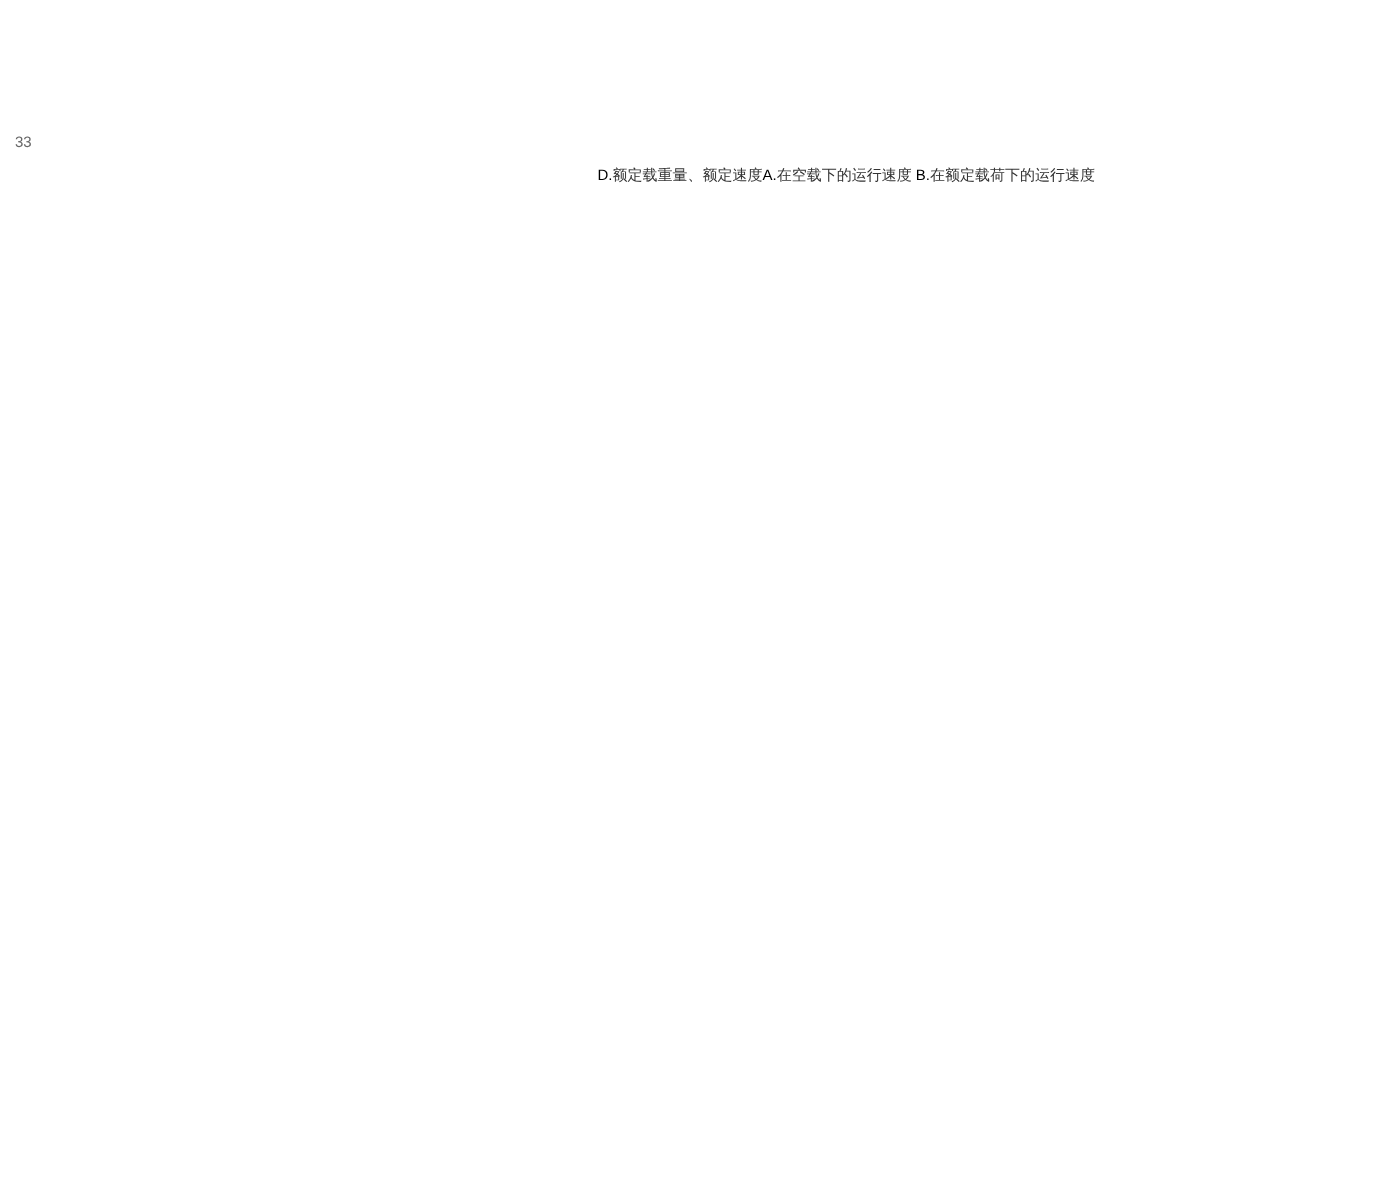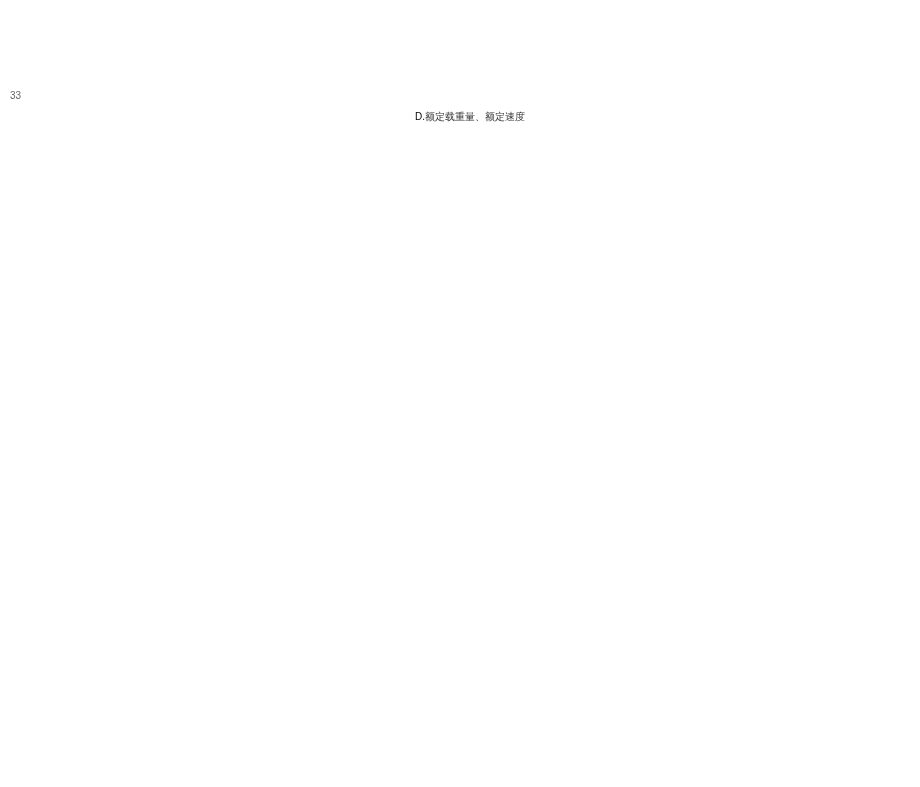--- a/index.html
+++ b/index.html
@@ -35,21 +35,21 @@
     .question-text {
       font-size: 10px;
       color: #333;
     }
     .gb-code {
       color: #000;
       font-weight: normal;
     }
     .options-row {
       display: flex;
-      justify-content: center;
+      justify-content: flex-end;
       margin-top: 6px;
       padding-left: 20px;
       font-size: 10px;
       color: #333;
     }
     .option-left {
       flex: 0 0 auto;
     }
     .option-right {
       flex: 0 0 auto;
@@ -63,14 +63,18 @@
 <body>
 
 <div class="question-container">
   <div class="question-line">
     <span class="question-number">33</span>
   </div>
   <div class="options-row">
     <div class="option-left">
       <span class="option-letter">D.</span><span>额定载重量、额定速度</span>
     </div>
+    <div class="option-right">
+      <span class="option-letter">A.</span><span>在空载下的运行速度</span>
+      <span class="option-letter">B.</span><span>在额定载荷下的运行速度</span>
+    </div>
   </div>
 </div>
 
 </body></html>

